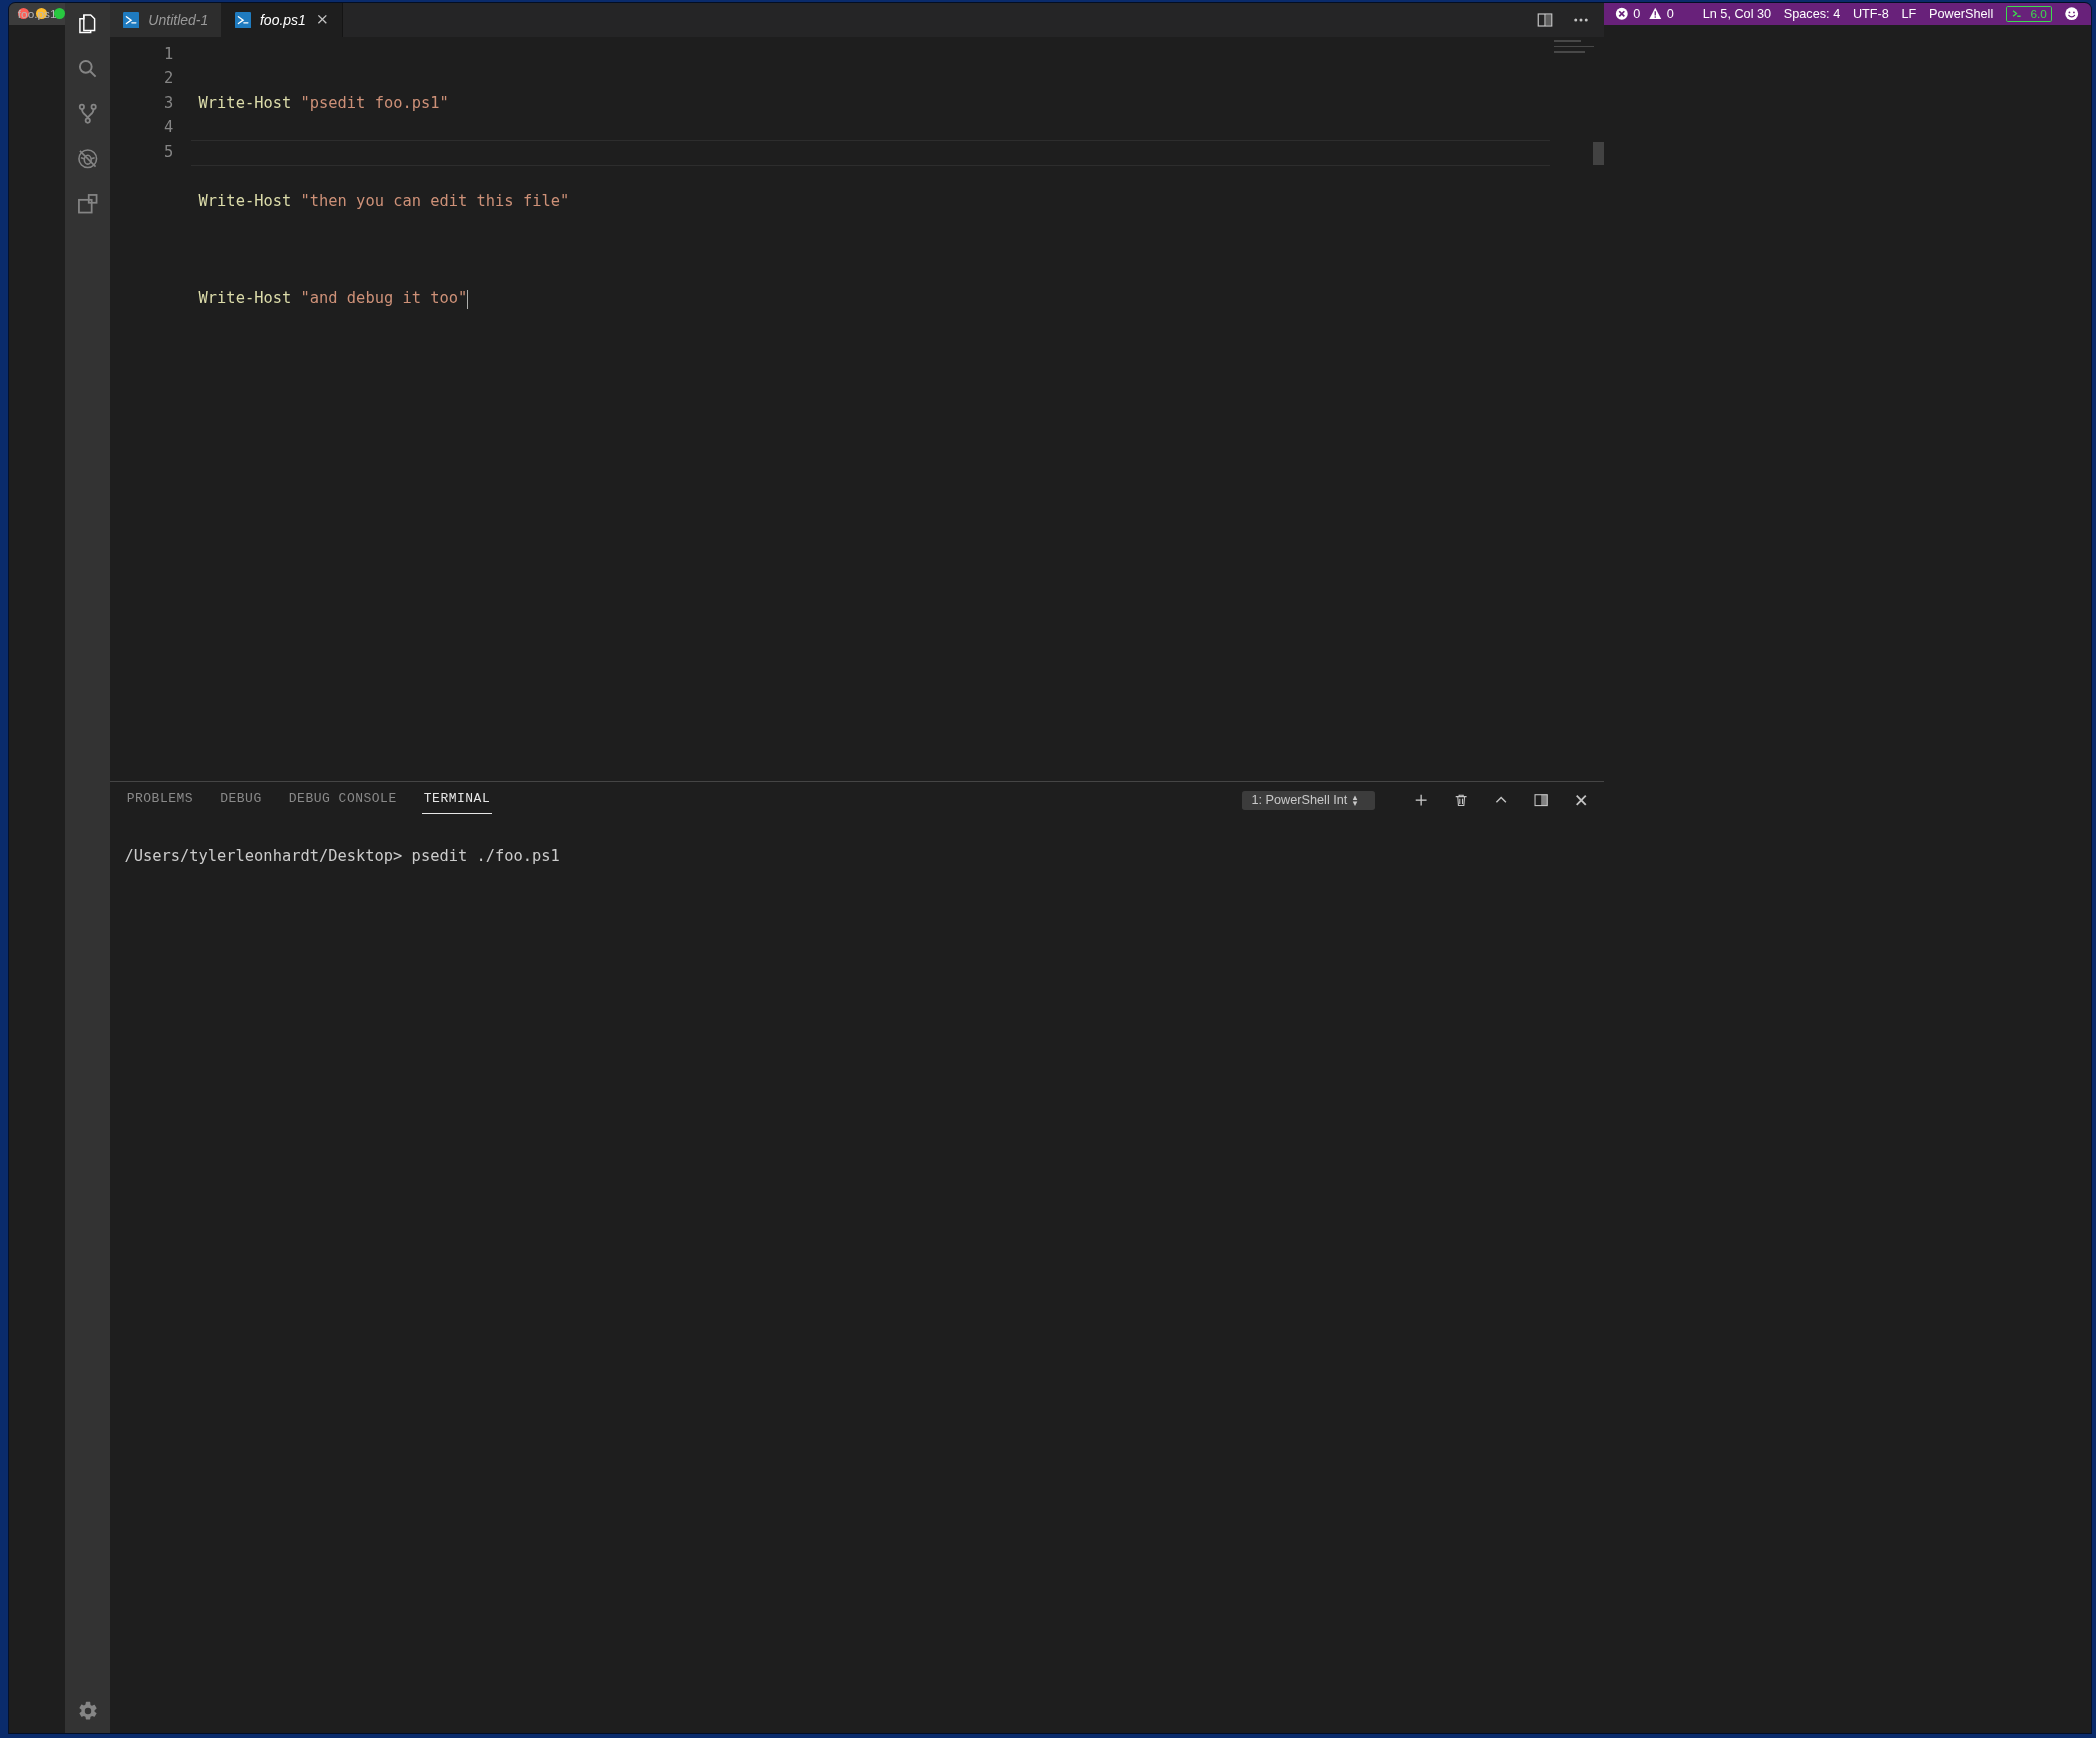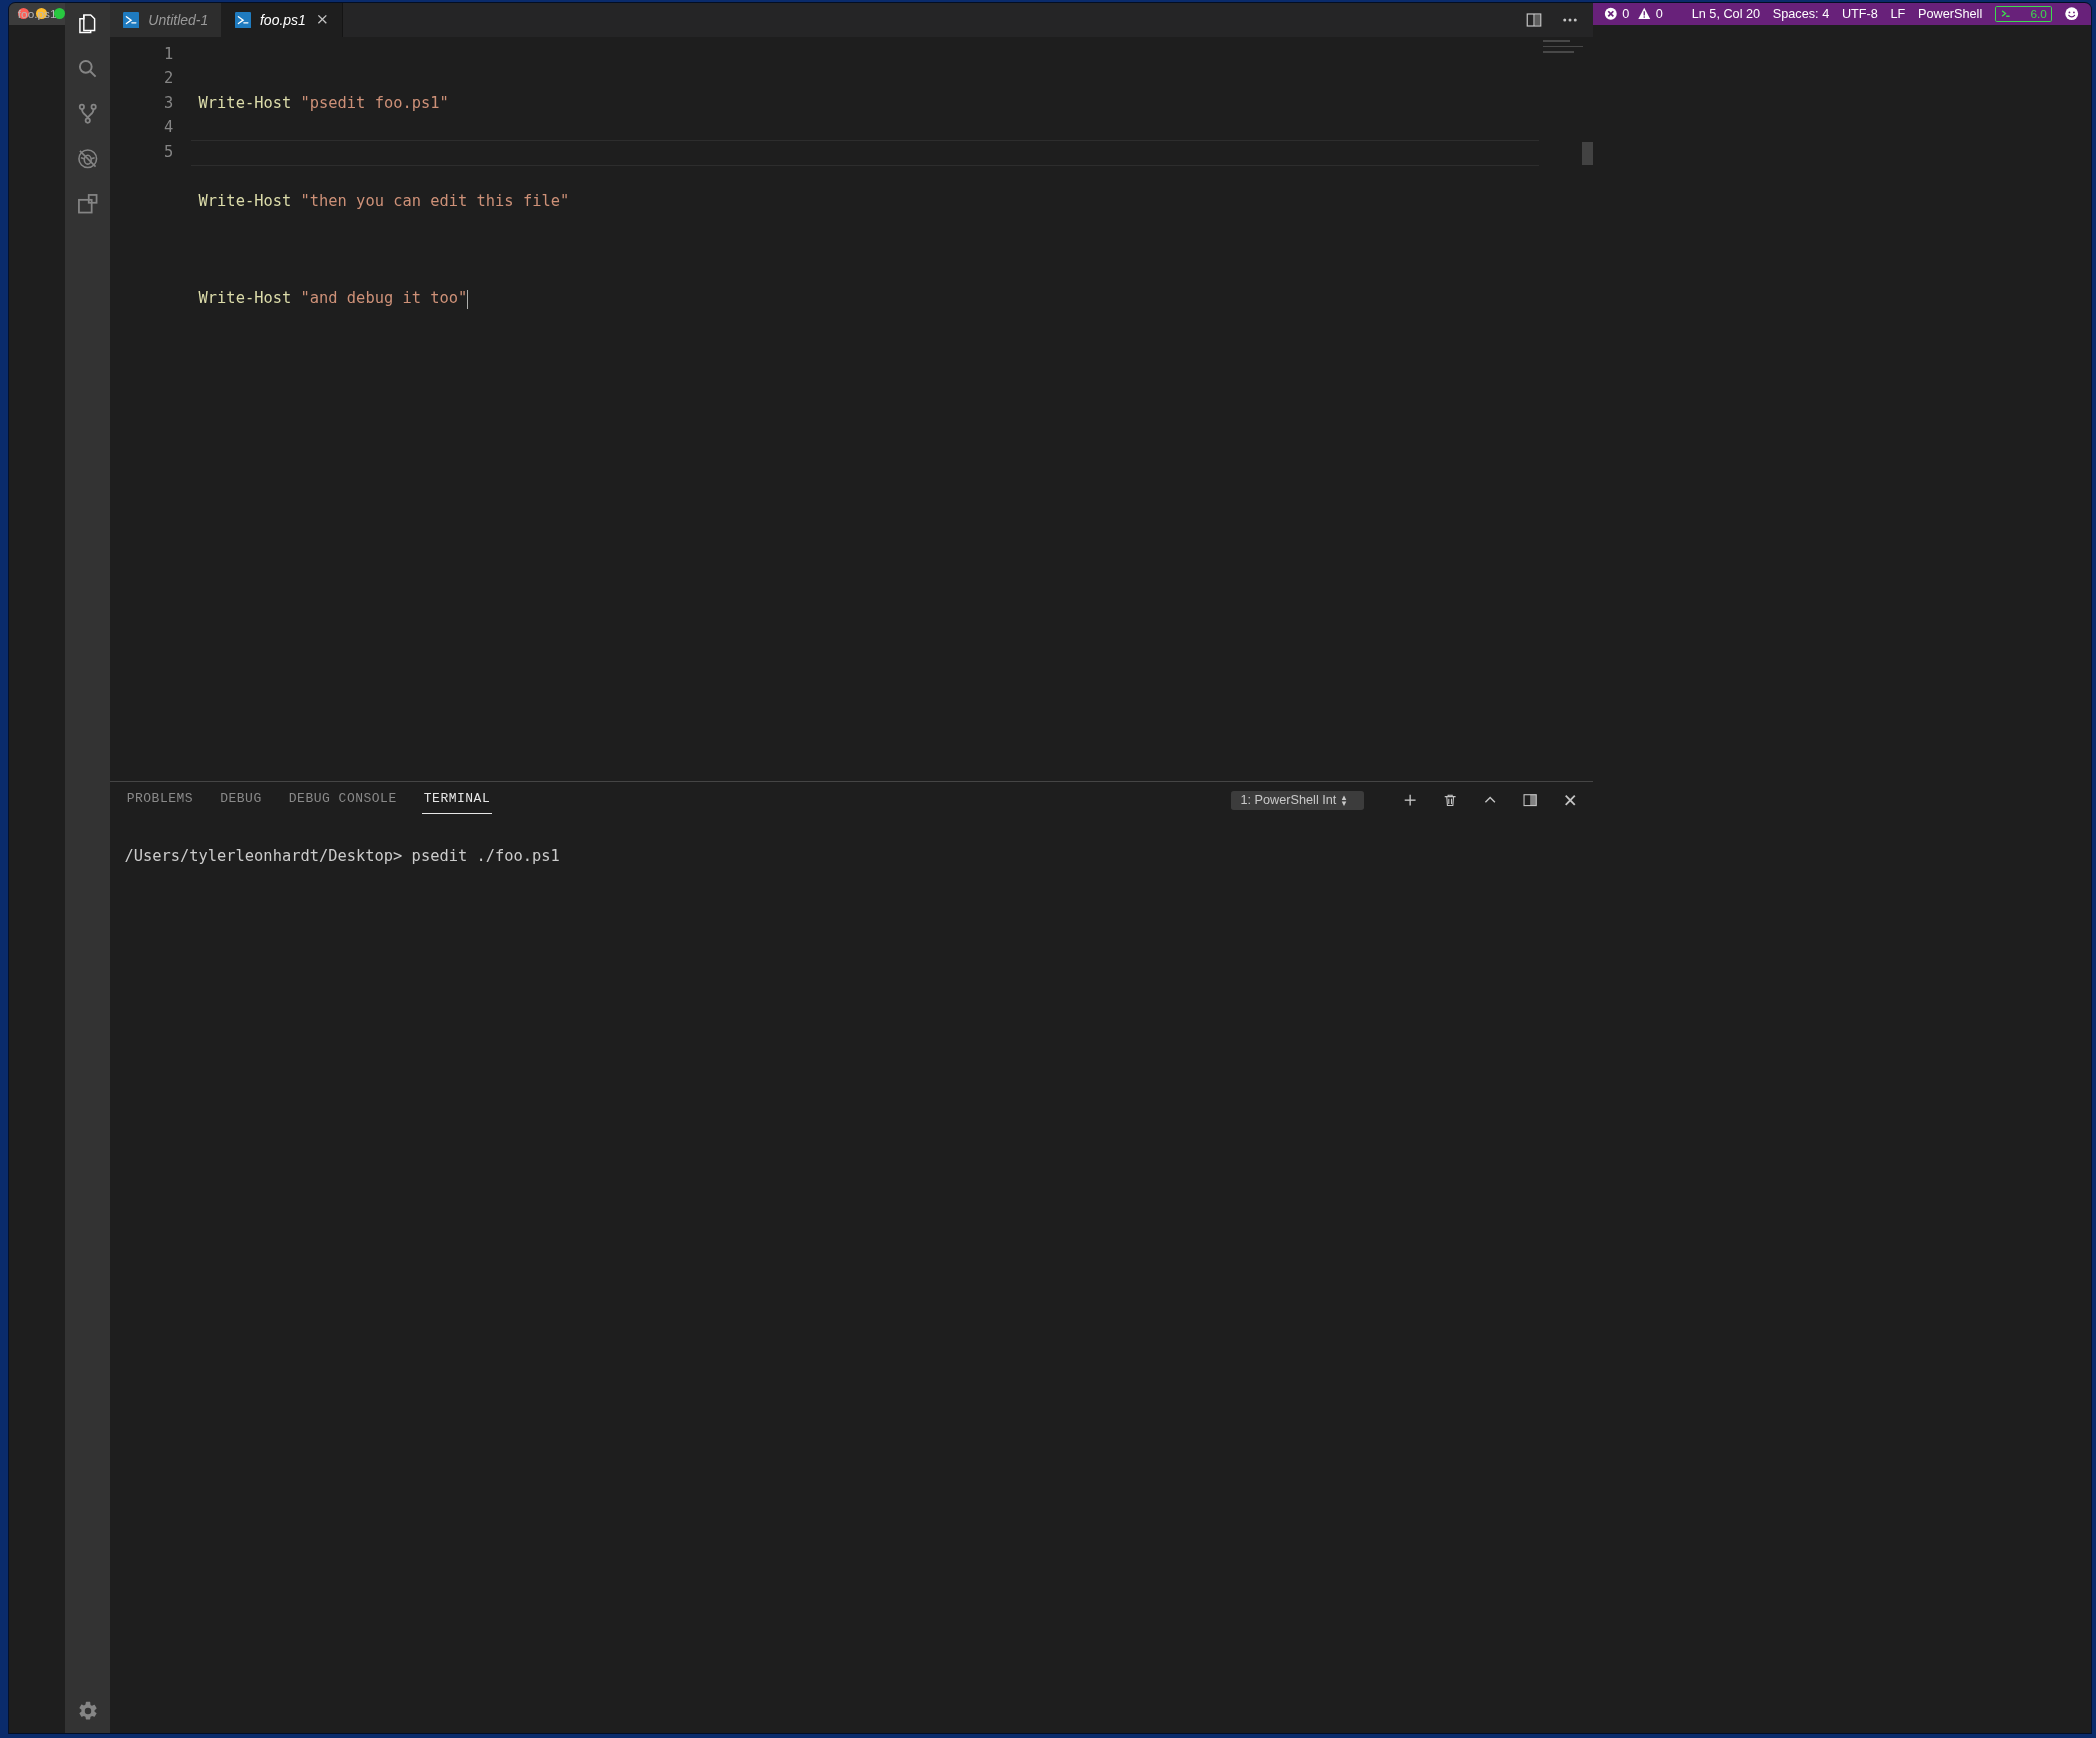--- a/index.html
+++ b/index.html
@@ -324,21 +324,21 @@
     gap:4.5px;
     cursor:pointer;
   }
   .ps-badge {
     border:0.9px solid #3cdb4e;
     color:#3cdb4e;
     padding: 0 3.6px;
     border-radius:1.8px;
     display:flex;
     align-items:center;
-    gap:20px;
+    gap:9px;
     font-size:11.8px;
   }
 
   svg { display:block; }
 </style>
 </head>
 <body>
 
 <div class="window">
 
@@ -538,21 +538,21 @@
         <svg width="14.5" height="13.6" viewBox="0 0 16 16" fill="currentColor">
             <path d="M8 1l7 13H1z"></path>
             <rect x="7.2" y="5" width="1.6" height="5" fill="#68217a"></rect>
             <rect x="7.2" y="11" width="1.6" height="1.6" fill="#68217a"></rect>
           </svg>
         <span>0</span>
       </div>
     </div>
     <div class="sb-spacer"></div>
     <div class="sb-right">
-      <div class="sb-item">Ln 5, Col 20</div>
+      <div class="sb-item">Ln 5, Col 30</div>
       <div class="sb-item">Spaces: 4</div>
       <div class="sb-item">UTF-8</div>
       <div class="sb-item">LF</div>
       <div class="sb-item">PowerShell</div>
       <div class="sb-item ps-badge">
         <svg width="11" height="11" viewBox="0 0 16 16" fill="none" stroke="#3cdb4e" stroke-width="2">
             <path d="M3 4l5 4-5 4M9 12h5"></path>
           </svg>
         <span>6.0</span>
       </div>

